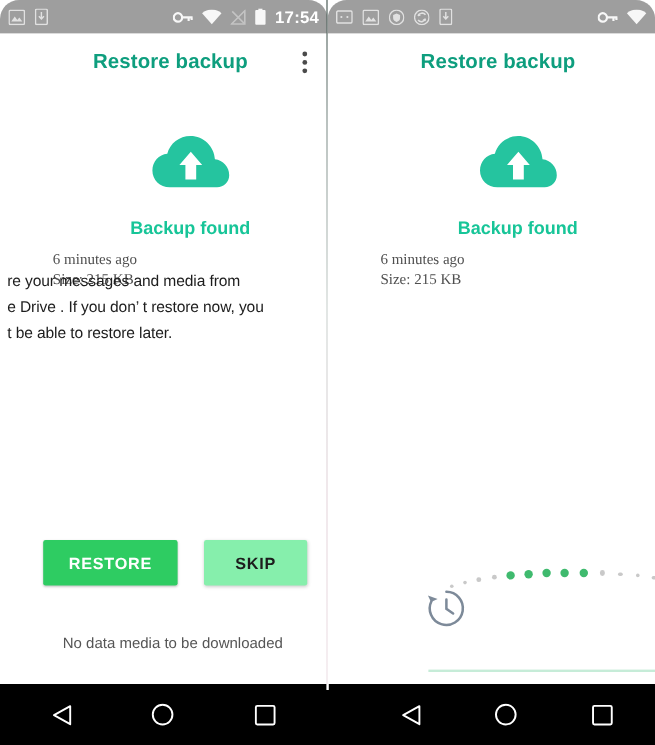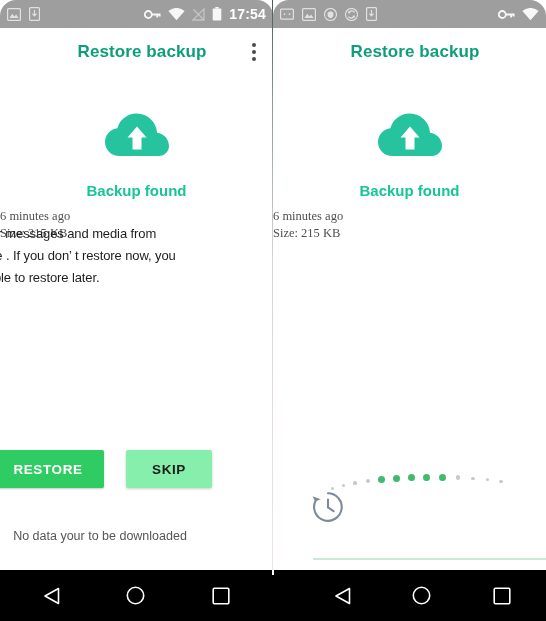--- a/index.html
+++ b/index.html
@@ -88,20 +88,21 @@
     width: 4px; height: 4px;
     border-radius: 50%;
     background: #4a4a4a;
   }
 
   
   .content {
     flex: 1 1 auto;
     position: relative;
     background: #ffffff;
+    margin-left: 44px;
   }
 
   .cloud-wrap {
     margin-top: 36px;
     display: flex;
     justify-content: center;
   }
   .found-title {
     margin-top: 21px;
     text-align: center;
@@ -298,21 +299,21 @@
         <span>re your messages and media from</span>
         <span>e Drive . If you don’ t restore now, you</span>
         <span>t be able to restore later.</span>
       </div>
 
       <div class="btn-row">
         <button class="btn btn-restore">RESTORE</button>
         <button class="btn btn-skip">SKIP</button>
       </div>
 
-      <div class="footnote">No data your to be downloaded</div>
+      <div class="footnote">No data media to be downloaded</div>
     </div>
   </div>
 
   <div class="panel panel-right">
 
     <div class="statusbar">
       <div class="sb-left">
         <svg class="sb-ico" width="14" height="13" viewBox="0 0 14 13">
           <rect x="0.6" y="1.2" width="12.8" height="10" rx="1" fill="none" stroke="#e8e8e8" stroke-width="1.2"></rect>
           <circle cx="4.5" cy="6.2" r="0.9" fill="#e8e8e8"></circle>

